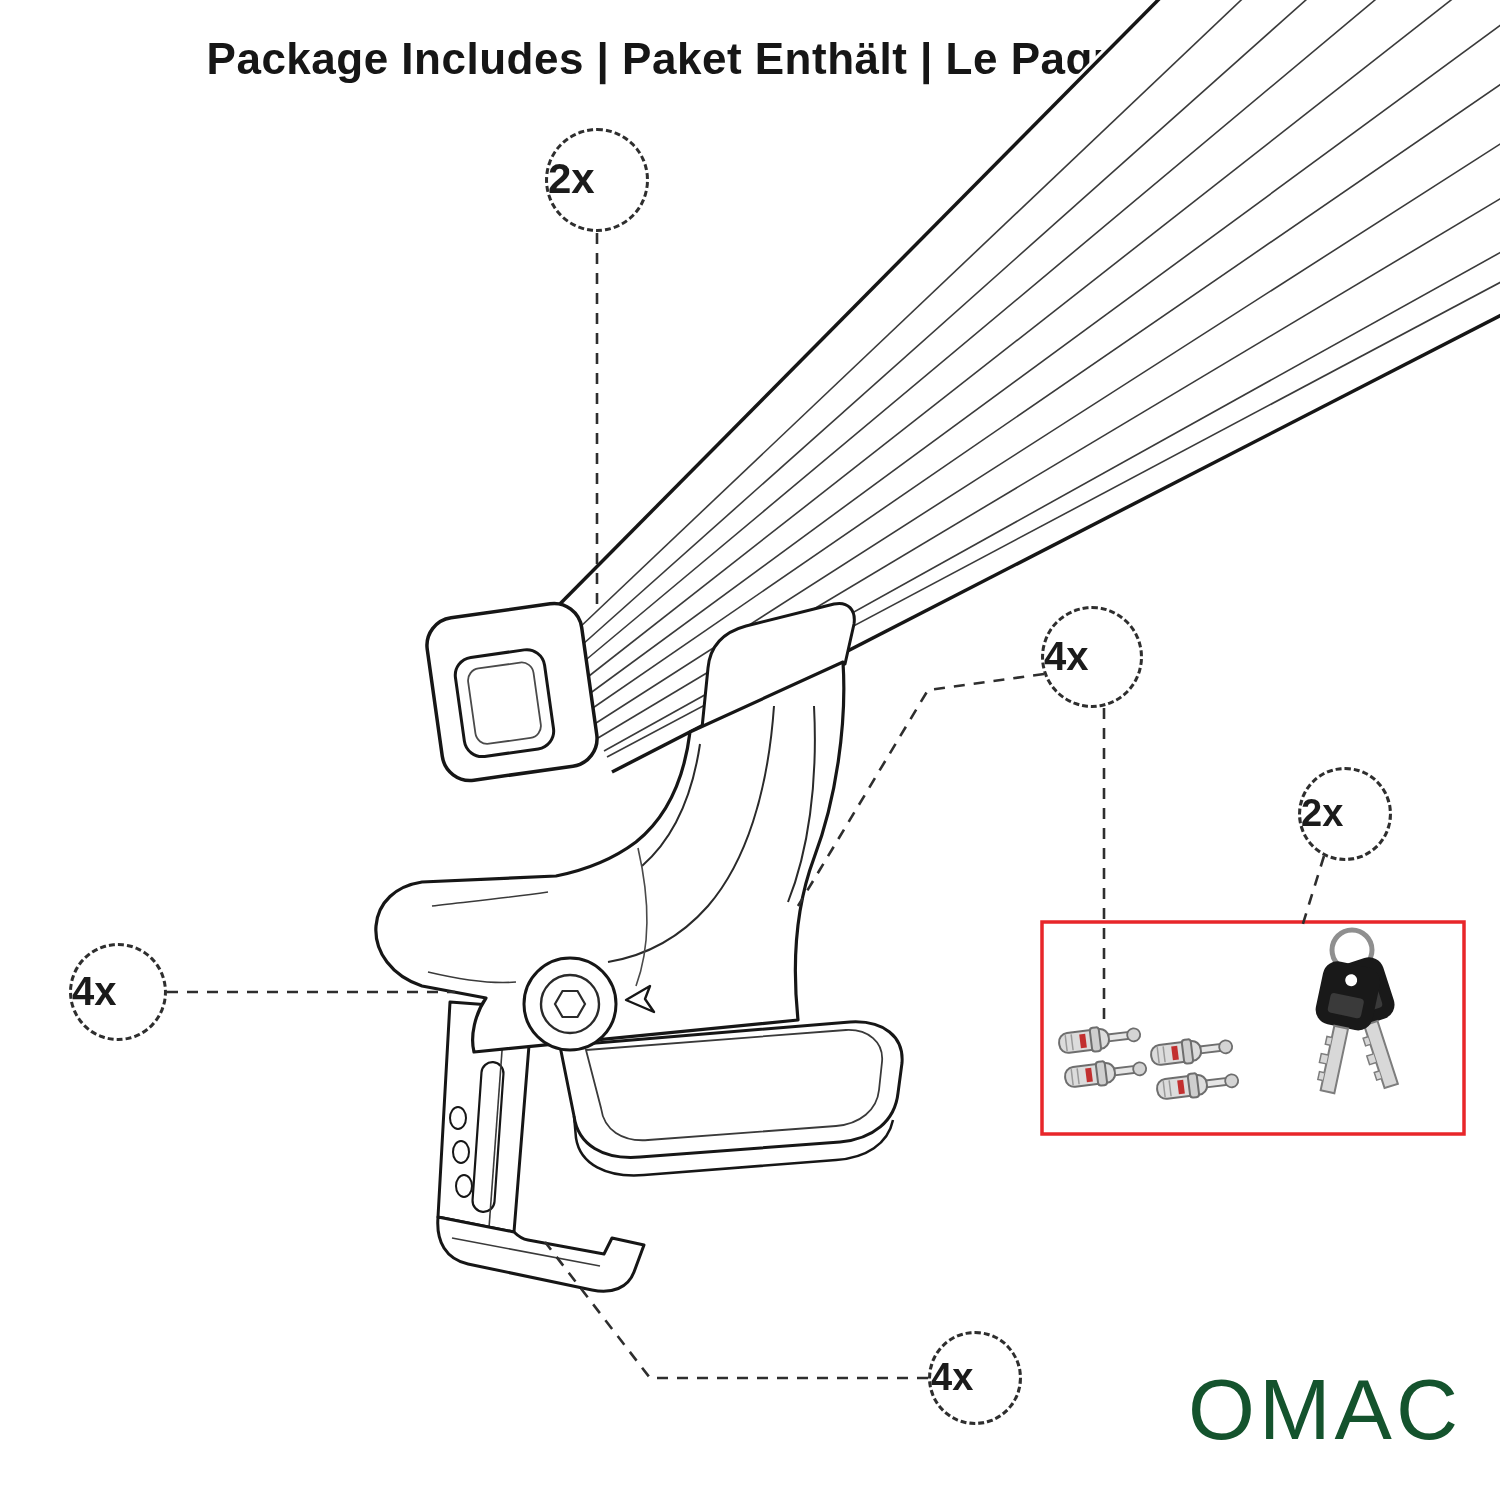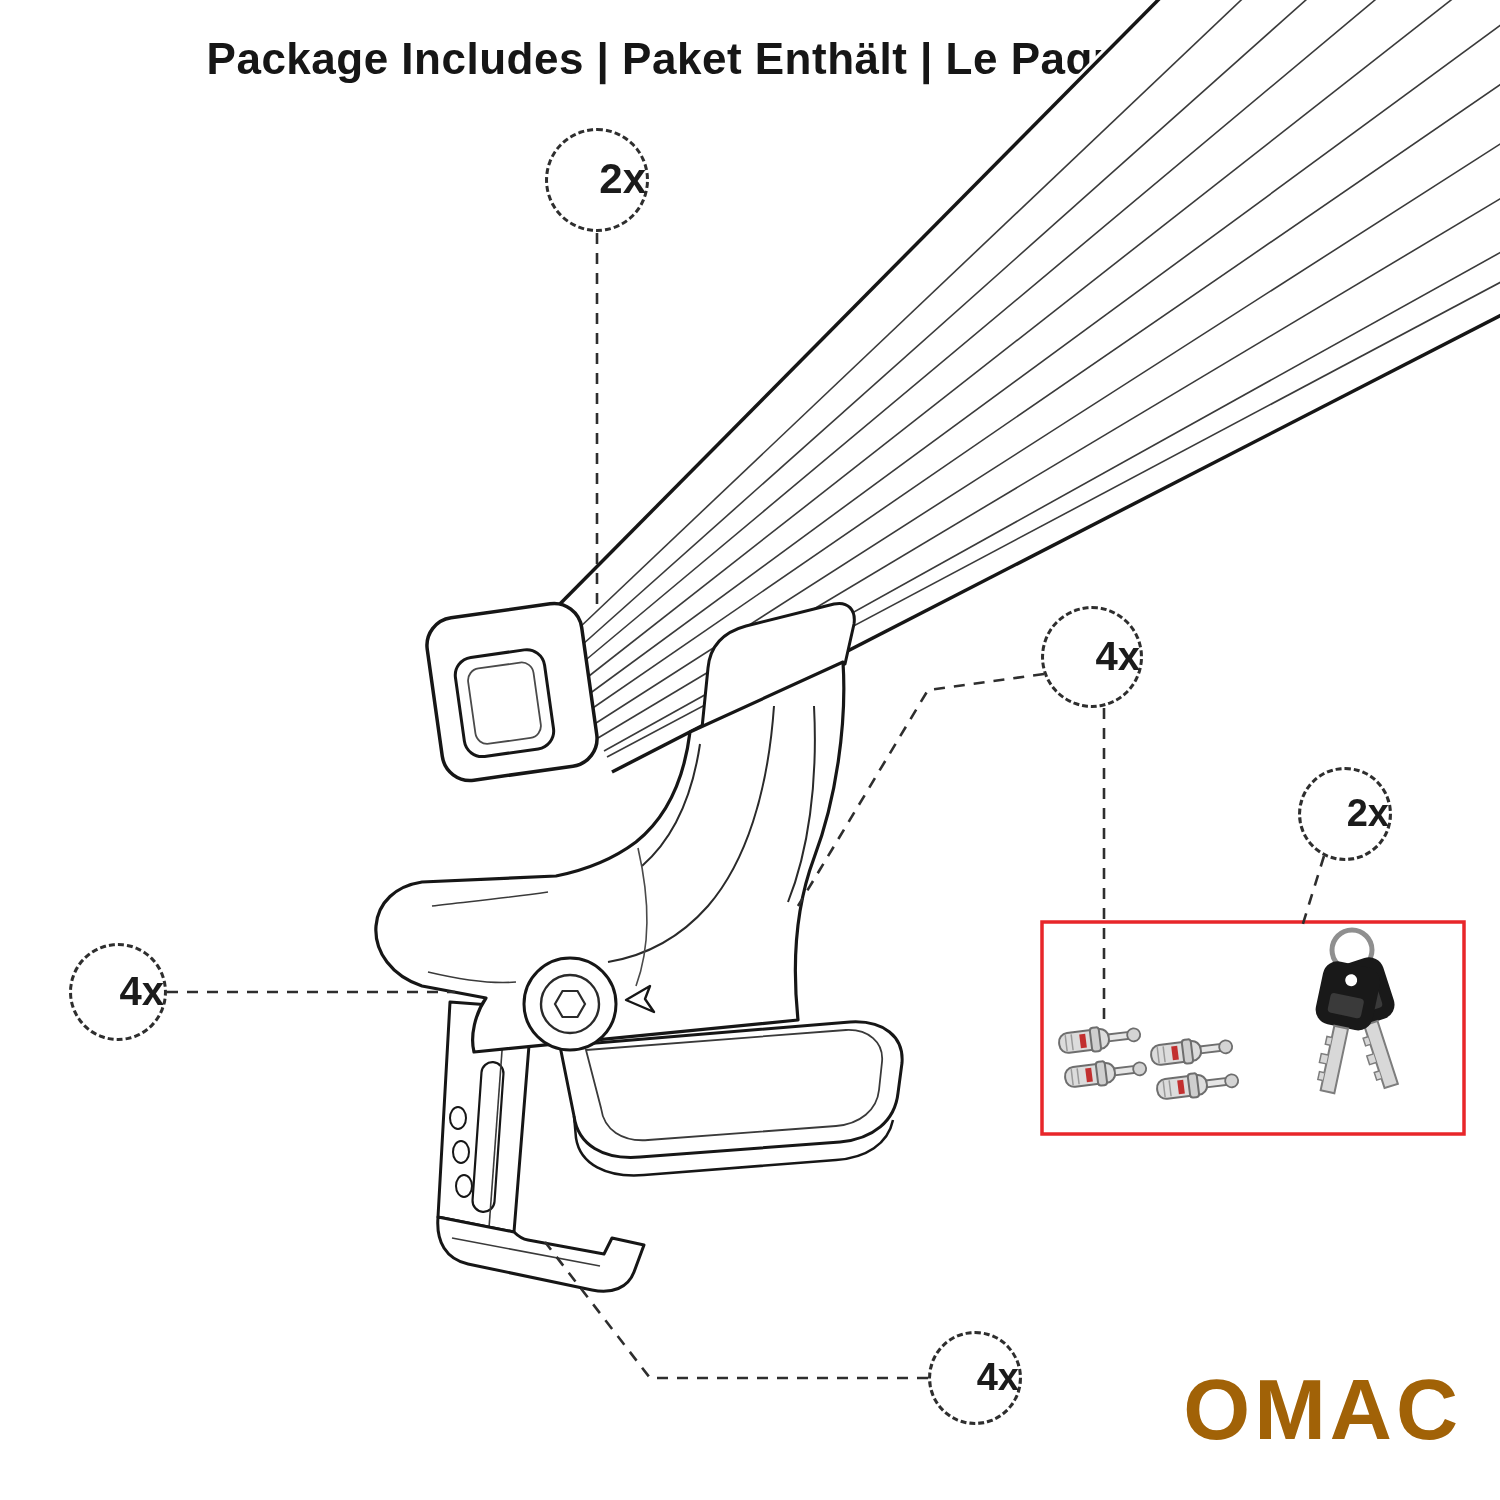--- a/index.html
+++ b/index.html
@@ -9,28 +9,28 @@
   }
   .title{
     position:absolute;top:34px;left:0;width:100%;
     text-align:center;font-size:44px;font-weight:600;color:#161616;
     letter-spacing:0.5px;margin:0;
   }
   .art{position:absolute;left:0;top:0;}
   .callout{
     position:absolute;transform:translate(-50%,-50%);
     border:3px dashed #2e2e2e;border-radius:50%;background:#ffffff;
-    display:flex;align-items:center;justify-content:flex-end;
+    display:flex;align-items:center;justify-content:flex-start;
     font-weight:bold;color:#1b1b1b;box-sizing:border-box;
   }
   .callout span{transform:translateY(-1px);}
   .logo{
     position:absolute;right:38px;bottom:48px;
-    font-size:86px;font-weight:700;letter-spacing:4px;
-    color:#a16207;line-height:1;
+    font-size:86px;font-weight:400;letter-spacing:4px;
+    color:#14532d;line-height:1;
   }
 </style>
 </head>
 <body>
 
 <div class="stage">
 
   <h1 class="title">Package Includes | Paket Enthält | Le Paquet Inclut</h1>
 
   <svg class="art" width="1500" height="1500" viewBox="0 0 1500 1500">

